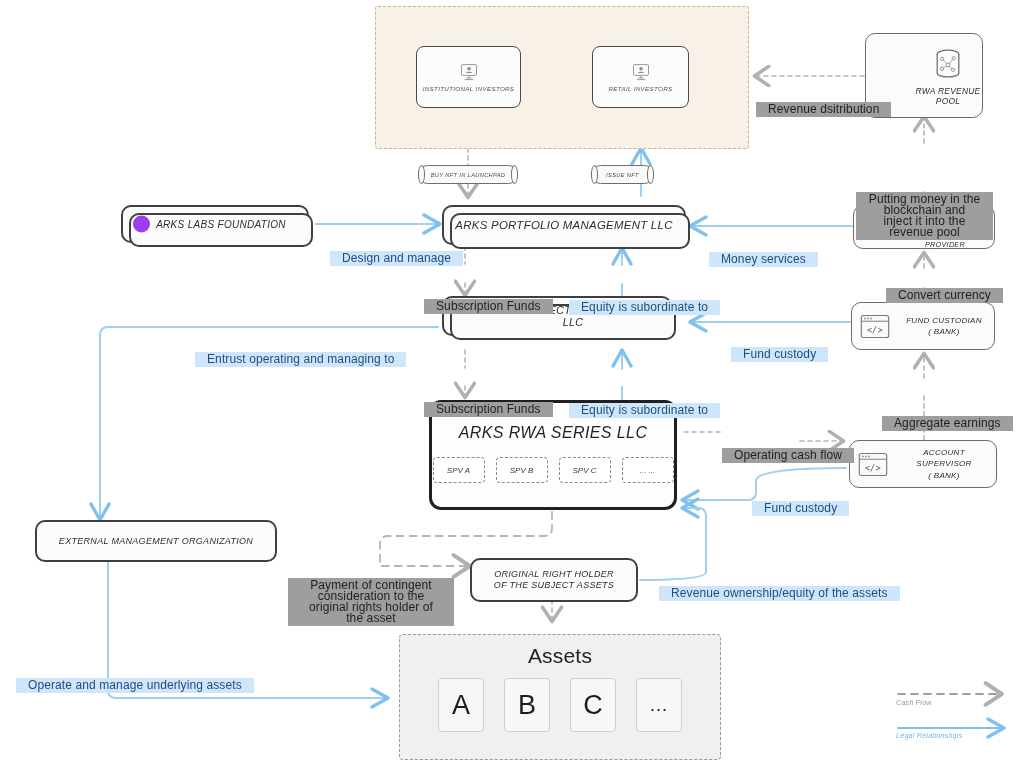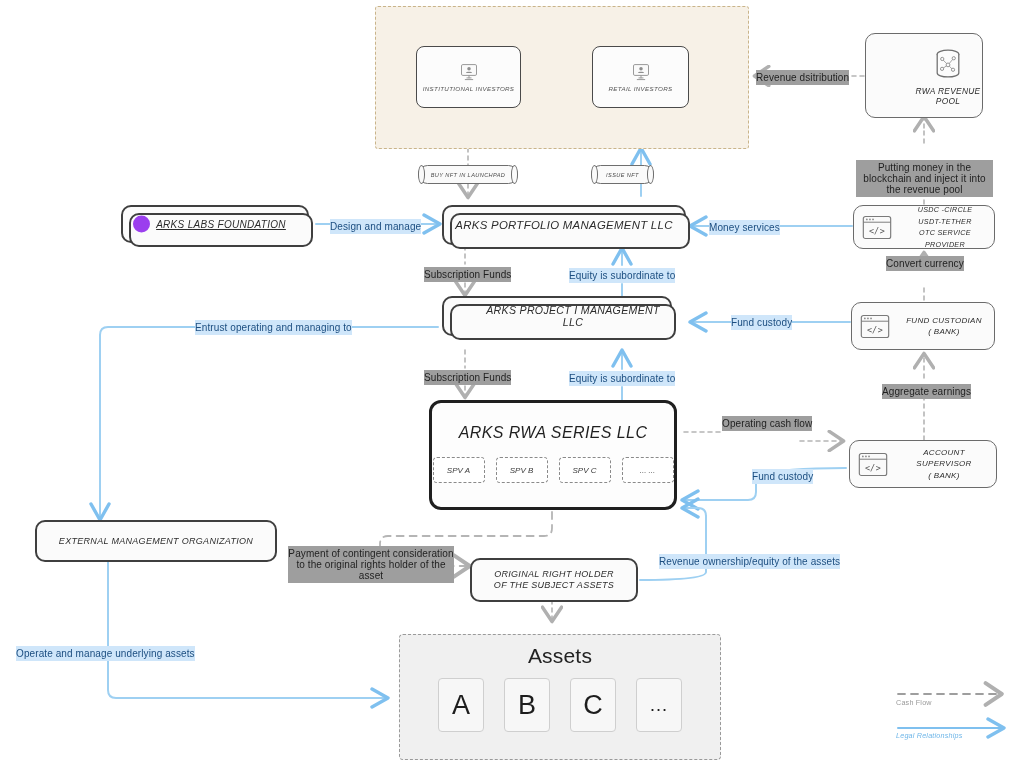--- a/index.html
+++ b/index.html
@@ -49,22 +49,23 @@
   .capsule::before,.capsule::after{
     content:"";position:absolute;top:-0.6px;width:7px;height:18.2px;
     border:1.3px solid #6e6e6e;border-radius:50%;background:#fafafa;box-sizing:border-box;
   }
   .capsule::before{left:-0.6px;}
   .capsule::after{right:-0.6px;}
 
   
   .elabel{
     position:absolute;box-sizing:border-box;z-index:8;
-    font-size:10px;line-height:11px;padding:2px 0;white-space:nowrap;
+    font-size:12px;line-height:11px;padding:2px 12px;white-space:nowrap;
     letter-spacing:.1px;
+    margin-top:32px;
   }
   .elabel.cash{background:#9e9e9e;color:#1f1f1f;}
   .elabel.legal{background:#cfe6fa;color:#1c4e80;}
   .elabel.two{white-space:normal;text-align:center;}
 
   
   #rwa-series{
     position:absolute;left:429px;top:400px;width:248px;height:110px;
     box-sizing:border-box;background:#fdfdfd;border:3px solid #1f1f1f;border-radius:12px;
     z-index:6;display:flex;flex-direction:column;align-items:center;
@@ -229,21 +230,21 @@
         <circle cx="26.4" cy="13.6" r="1.8"></circle>
           <circle cx="25.6" cy="26.4" r="1.8"></circle>
         <circle cx="13.4" cy="25.4" r="1.8"></circle>
       </g>
     </svg>
     <span class="lbl" style="font-size:8.4px;">RWA REVENUE POOL</span>
   </div>
 
   <div class="node stacked" style="left:121px;top:205px;width:188px;height:38px;">
     <span class="brand-dot"></span>
-    <span class="lbl" style="font-size:10px;padding-left:12px;text-decoration:underline;">ARKS  LABS FOUNDATION</span>
+    <span class="lbl" style="font-size:10px;padding-left:12px;">ARKS  LABS FOUNDATION</span>
   </div>
 
   <div class="node stacked" style="left:442px;top:205px;width:244px;height:40px;">
     <span class="lbl" style="font-size:11.4px;">ARKS  PORTFOLIO MANAGEMENT LLC</span>
   </div>
 
   <div class="node light" style="left:853px;top:205px;width:142px;height:44px;justify-content:flex-start;gap:8px;padding-left:8px;">
     <svg width="30" height="25" viewBox="0 0 34 28">
       <rect x="1.5" y="1.5" width="31" height="25" rx="2.4" fill="#fafafa" stroke="#7a7a7a" stroke-width="1.3"></rect>
       <path d="M1.5,8 L32.5,8" stroke="#7a7a7a" stroke-width="1.1"></path>

